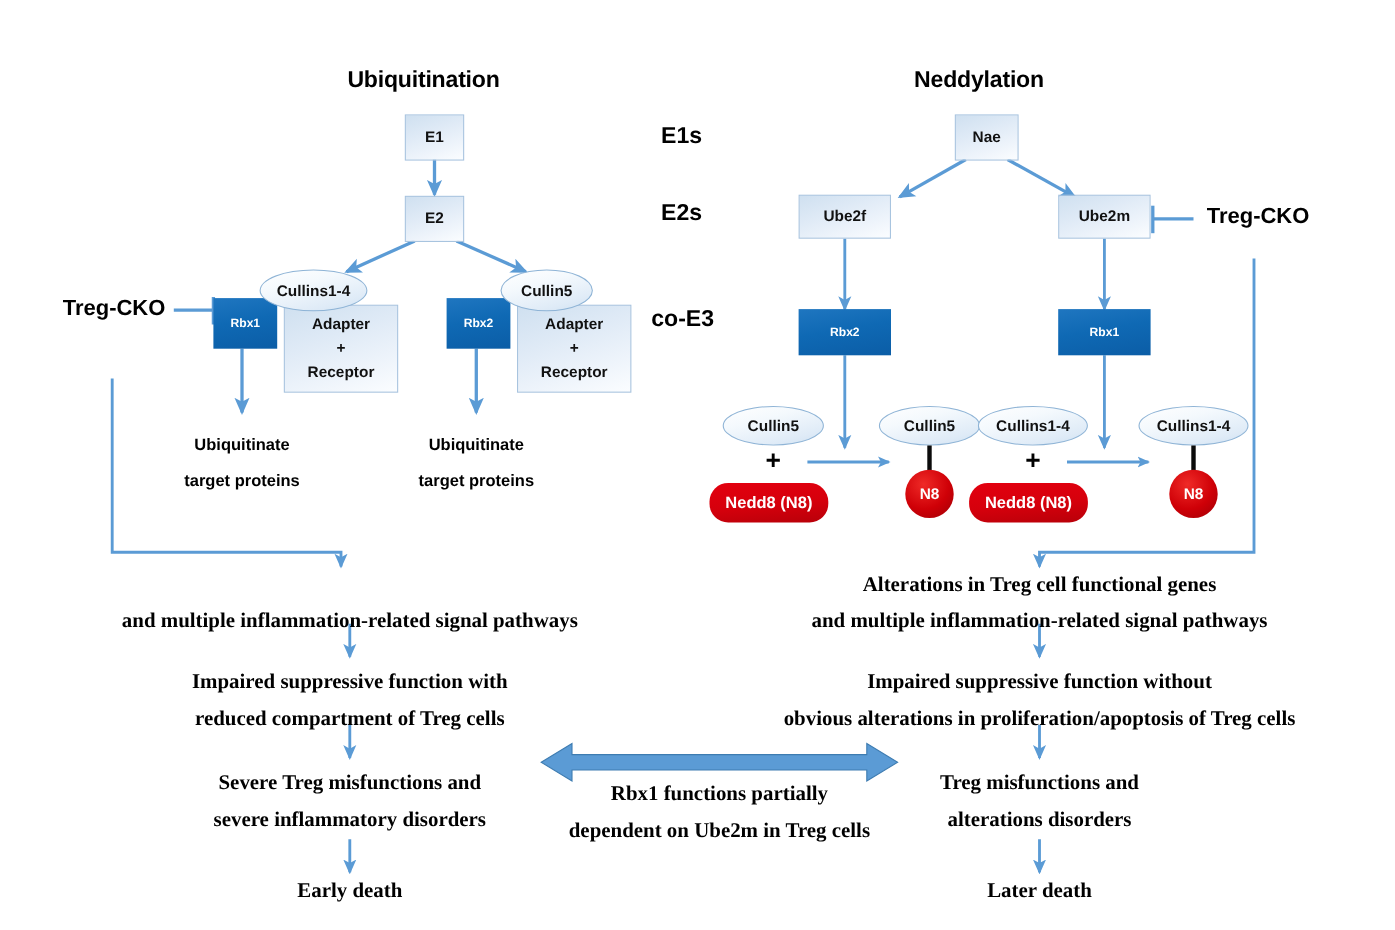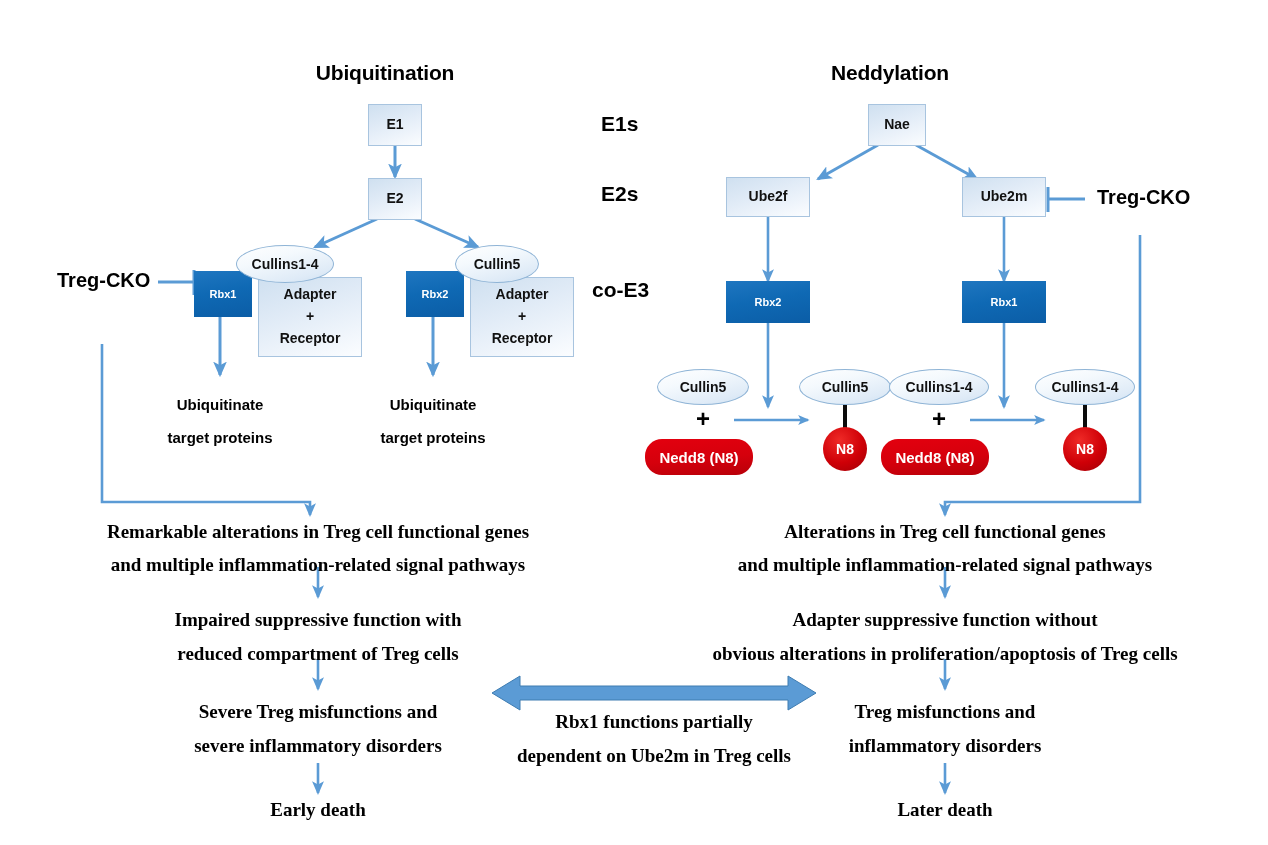--- a/index.html
+++ b/index.html
@@ -138,21 +138,20 @@
     <span>Receptor</span>
   </div>
   <div class="darkbox" style="left:406px;top:232px;width:58px;height:46px;">Rbx2</div>
   <div class="ellipse" style="left:455px;top:206px;width:84px;height:38px;">Cullin5</div>
 
   <div class="abs ctr smalltxt" style="left:220px;top:357px;">Ubiquitinate</div>
   <div class="abs ctr smalltxt" style="left:220px;top:390px;">target proteins</div>
   <div class="abs ctr smalltxt" style="left:433px;top:357px;">Ubiquitinate</div>
   <div class="abs ctr smalltxt" style="left:433px;top:390px;">target proteins</div>
 
-  <div class="abs ctr serif-b" style="left:318px;top:482px;">Remarkable alterations in Treg cell functional genes</div>
   <div class="abs ctr serif-b" style="left:318px;top:515px;">and multiple inflammation-related signal pathways</div>
 
   <div class="abs ctr serif-b" style="left:318px;top:604px;">reduced compartment of Treg cells</div>
   <div class="abs ctr serif-b" style="left:318px;top:570px;">Impaired suppressive function with</div>
 
   <div class="abs ctr serif-b" style="left:318px;top:696px;">severe inflammatory disorders</div>
   <div class="abs ctr serif-b" style="left:318px;top:662px;">Severe Treg misfunctions and</div>
 
   <div class="abs ctr serif-b" style="left:318px;top:760px;">Early death</div>
 
@@ -178,24 +177,24 @@
   <div class="abs ctr" style="left:939px;top:366px;font-weight:bold;font-size:24px;">+</div>
   <div class="redbox" style="left:881px;top:400px;width:108px;height:36px;">Nedd8 (N8)</div>
 
   <div class="ellipse" style="left:1035px;top:330px;width:100px;height:36px;">Cullins1-4</div>
   <div class="stem" style="left:1083px;top:366px;height:24px;"></div>
   <div class="n8" style="left:1063px;top:388px;width:44px;height:44px;">N8</div>
 
   <div class="abs ctr serif-b" style="left:945px;top:482px;">Alterations in Treg cell functional genes</div>
   <div class="abs ctr serif-b" style="left:945px;top:515px;">and multiple inflammation-related signal pathways</div>
 
-  <div class="abs ctr serif-b" style="left:945px;top:570px;">Adapter suppressive function without</div>
+  <div class="abs ctr serif-b" style="left:945px;top:570px;">Impaired suppressive function without</div>
   <div class="abs ctr serif-b" style="left:945px;top:604px;">obvious alterations in proliferation/apoptosis of Treg cells</div>
 
   <div class="abs ctr serif-b" style="left:945px;top:662px;">Treg misfunctions and</div>
-  <div class="abs ctr serif-b" style="left:945px;top:696px;">inflammatory disorders</div>
+  <div class="abs ctr serif-b" style="left:945px;top:696px;">alterations disorders</div>
 
   <div class="abs ctr serif-b" style="left:945px;top:760px;">Later death</div>
 
   <div class="abs ctr serif-b" style="left:654px;top:672px;">Rbx1 functions partially</div>
   <div class="abs ctr serif-b" style="left:654px;top:706px;">dependent on Ube2m in Treg cells</div>
 
 </div>
 
 </body></html>

